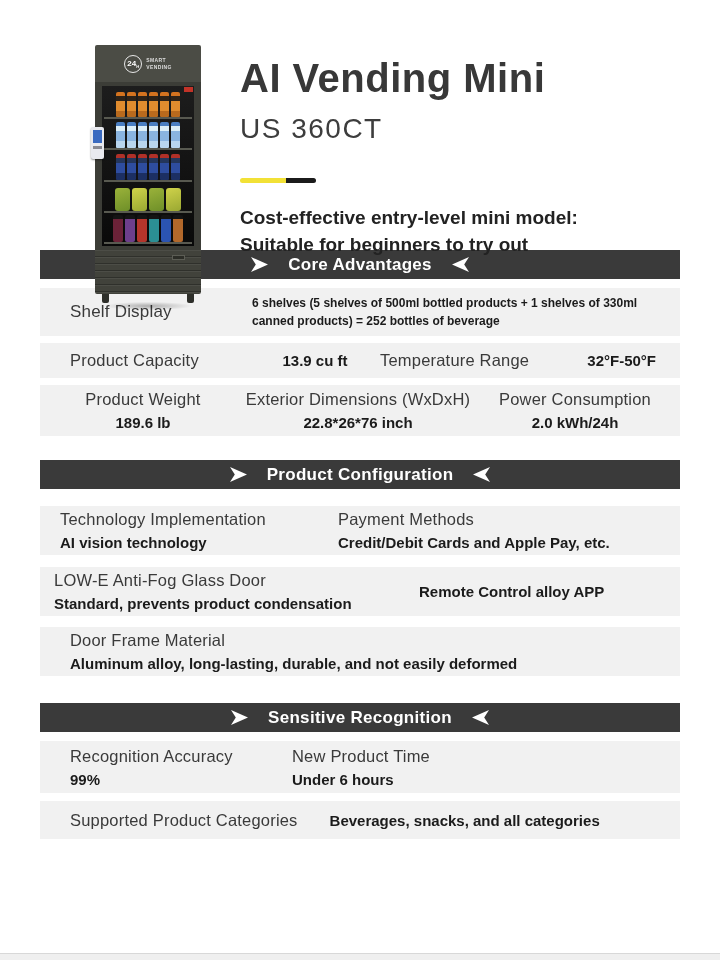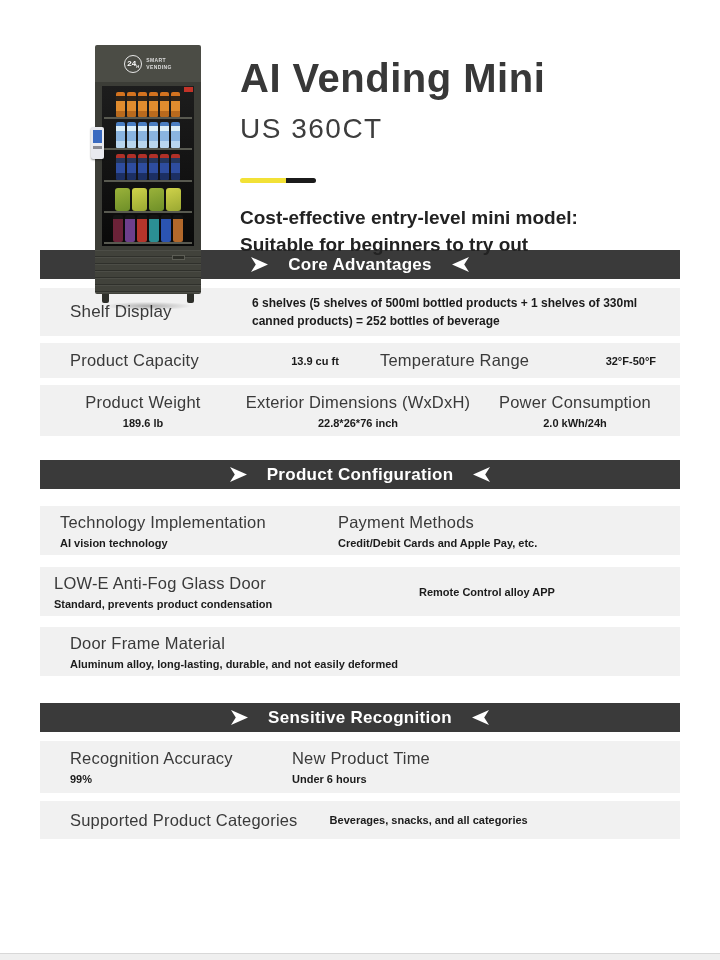--- a/index.html
+++ b/index.html
@@ -66,21 +66,21 @@
   .foot.left { left:7px; } .foot.right { right:7px; }
 
   
   .content { margin:0 40px; }
   .section-bar { height:29px; background:#3a3a3a; display:flex; align-items:center; justify-content:center; gap:20px; }
   .section-bar .bar-title { color:#ffffff; font-size:17px; font-weight:700; letter-spacing:.3px; }
   .section-bar svg { display:block; }
 
   .row { background:#f1f1f1; display:flex; align-items:center; }
   .lbl { color:#3a3a3a; font-size:16.5px; font-weight:400; letter-spacing:.2px; }
-  .val { color:#1b1b1b; font-size:11px; font-weight:700; }
+  .val { color:#1b1b1b; font-size:15px; font-weight:700; }
 
   
   .bar-core { margin-top:0; }
   .row-shelf { margin-top:9px; height:48px;gap:40px; }
   .row-shelf .lbl { flex:0 0 150px; padding-left:30px; font-size:17px; }
   .row-shelf .val { flex:1; font-size:12px; line-height:1.5; padding:0 22px 0 22px; }
   .row-4col { margin-top:7px; height:35px; padding:0 24px 0 30px; }
   .row-4col .lbl1 { flex:0 0 180px; }
   .row-4col .val1 { flex:0 0 130px; text-align:center; }
   .row-4col .lbl2 { flex:0 0 185px; }

